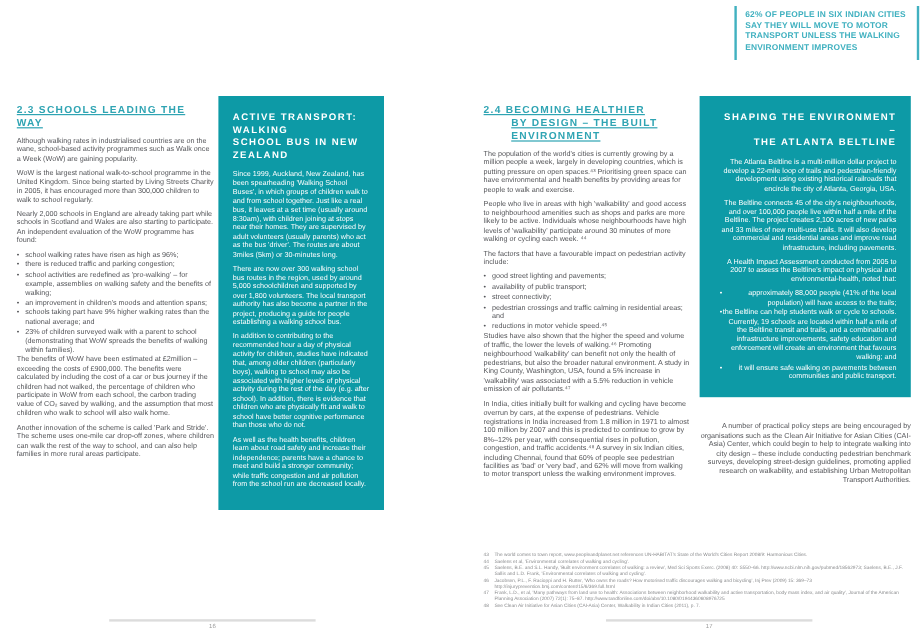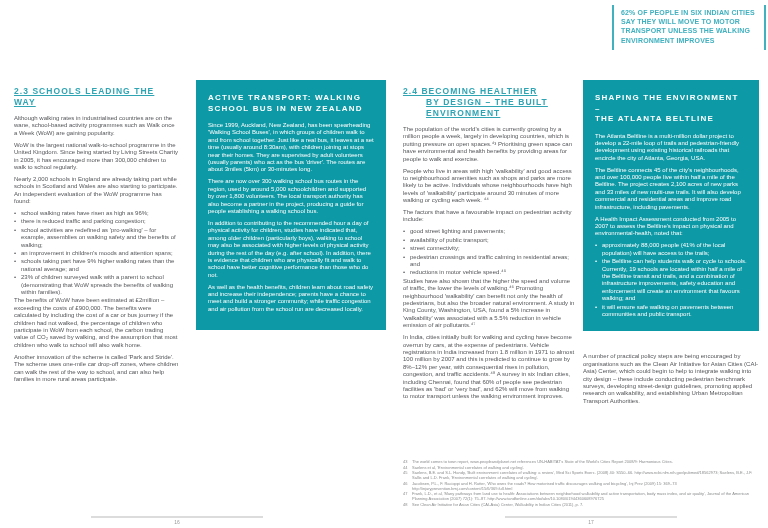--- a/index.html
+++ b/index.html
@@ -17,23 +17,23 @@
     border-left:2px solid var(--banner-text);border-right:2px solid var(--banner-text);
     padding:3px 5px 5px 7px;
   }
   .banner-text{
     font-size:7px;line-height:9.2px;color:var(--banner-text);
     letter-spacing:0.15px;white-space:pre-line;font-weight:bold;
   }
   
   .col{position:absolute;}
   .col1{left:14px;top:86px;width:165px;}
-  .col2{left:196px;top:80px;width:190px;}
+  .col2{left:182px;top:80px;width:138px;}
   .col3{left:403px;top:86px;width:172px;}
-  .col4{left:583px;top:80px;width:176px;}
+  .col4{left:583px;top:80px;width:176px;text-align:right;}
   .heading{
     font-size:8.5px;letter-spacing:1.05px;line-height:11px;color:var(--teal-text);
     margin:0 0 7px 0;font-weight:bold;white-space:pre-line;text-decoration:underline;
   }
   .h-indent{padding-left:23px;text-indent:-23px;}
   .bodytext, .blk, .closing{font-size:6px;line-height:7.4px;color:var(--body-text);}
   .blk.p{margin:0 0 4.5px 0;}
   .blk.b{display:flex;margin:0 0 1px 0;}
   .bm{flex:0 0 7px;}
   

